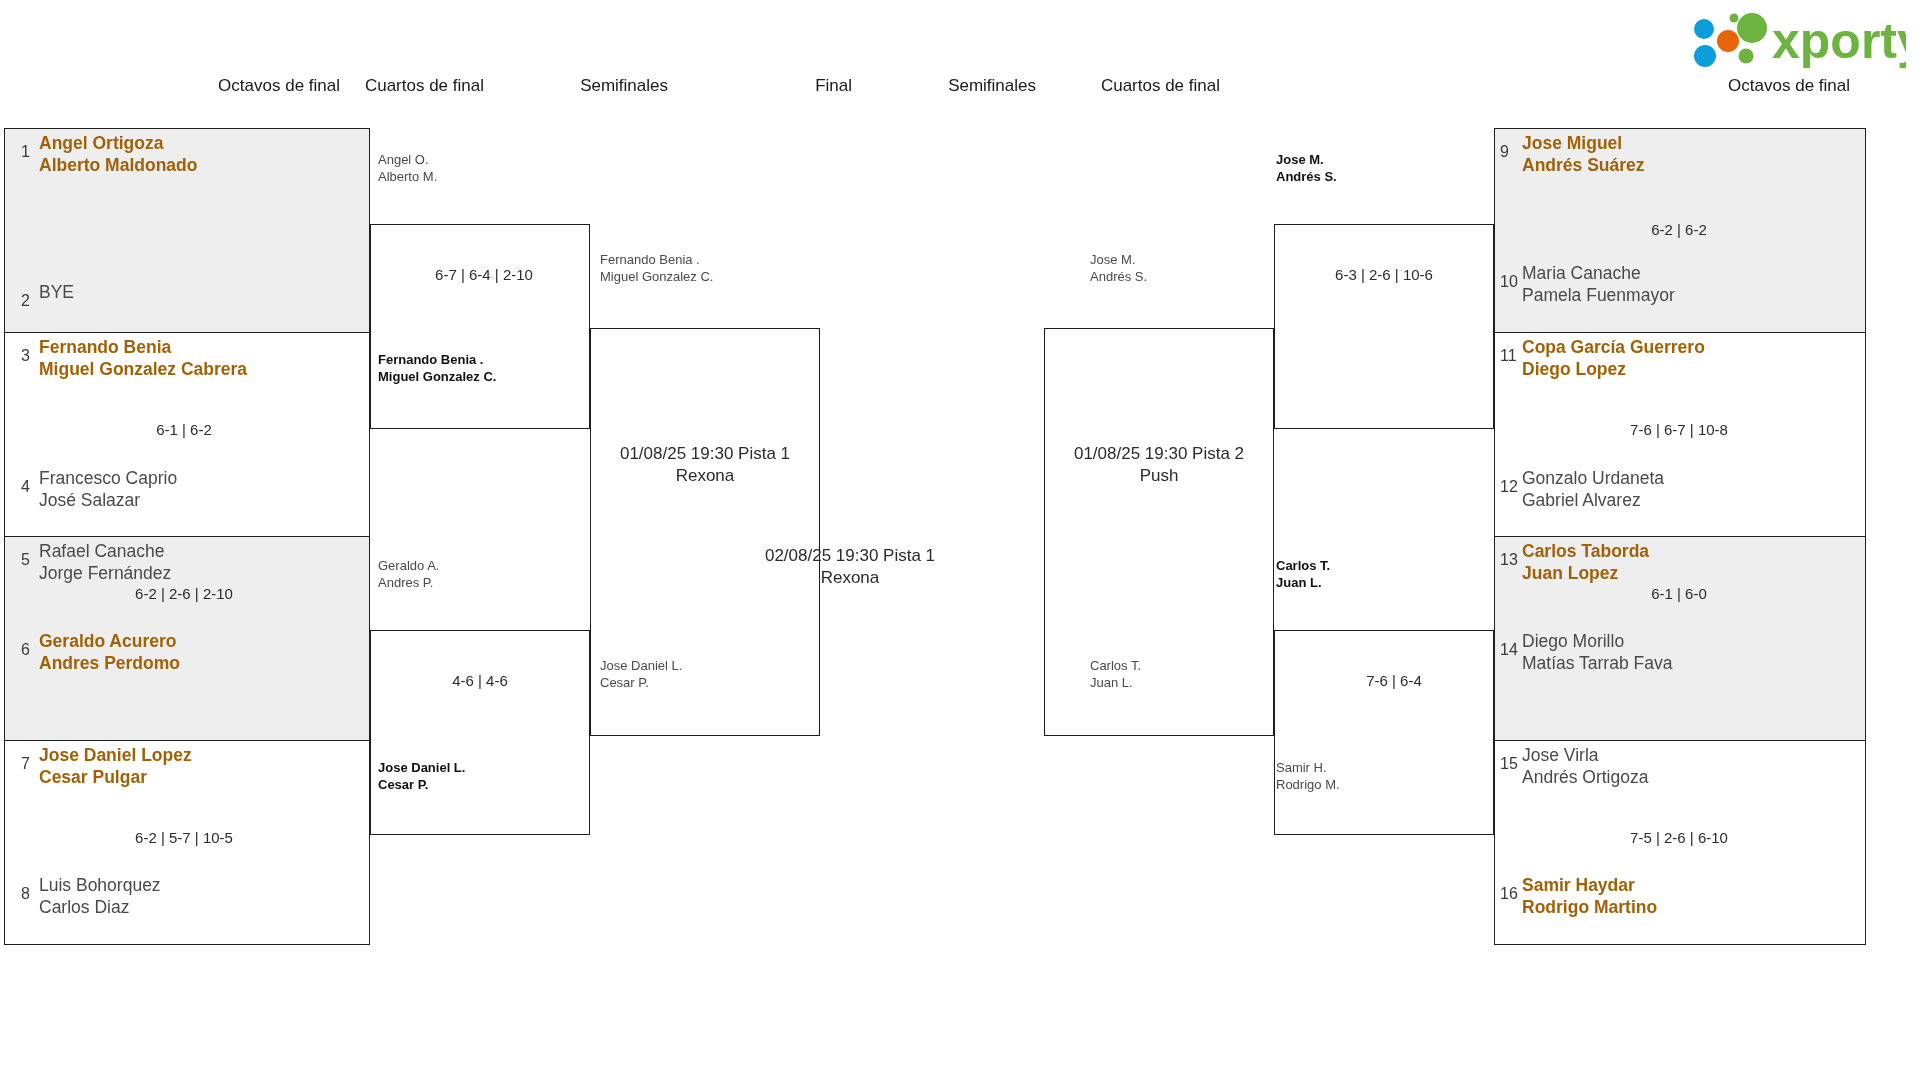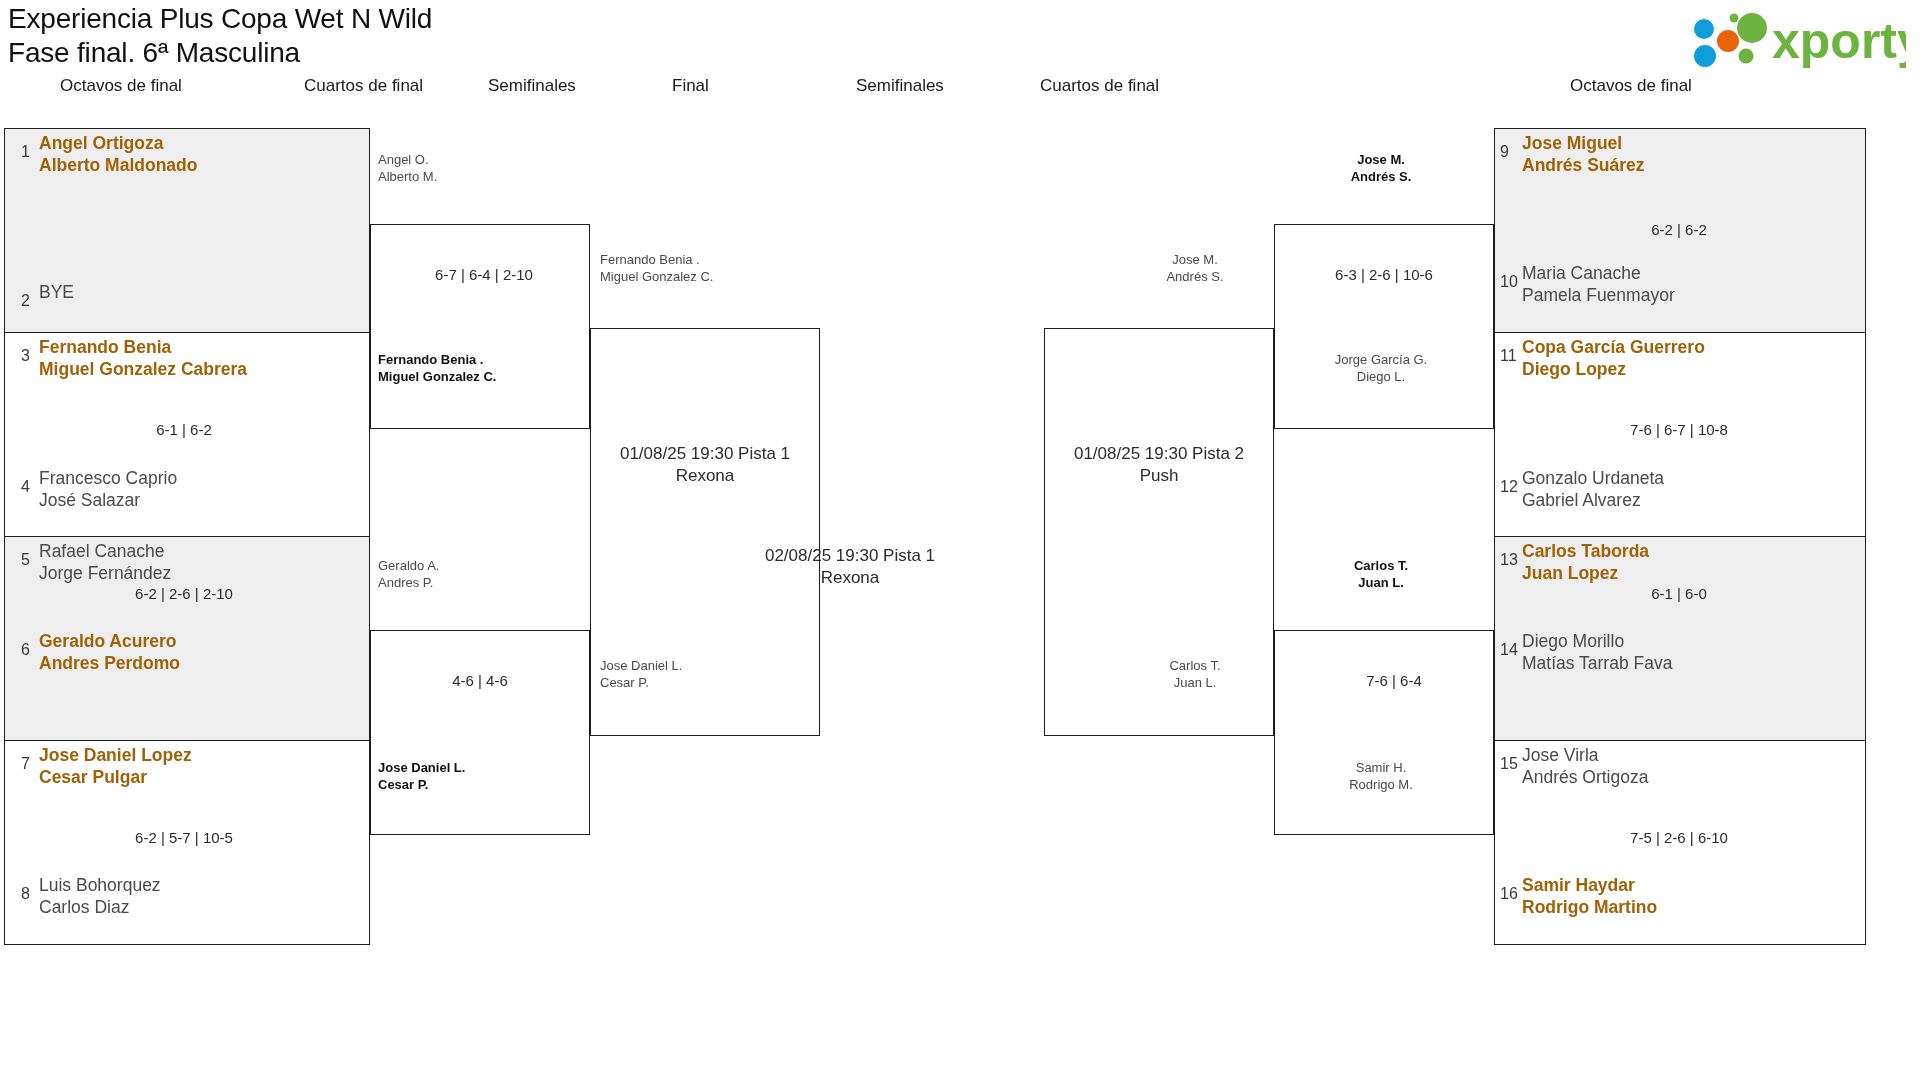--- a/index.html
+++ b/index.html
@@ -15,21 +15,21 @@
   
   .title-block { position: absolute; left: 8px; top: 2px; }
   .title-line { font-size: 28px; font-weight: 400; color: #111; line-height: 1.23; letter-spacing: -0.2px; }
 
   .logo { position: absolute; right: 14px; top: 8px; width: 216px; height: 62px; }
   .logo svg { display: block; }
 
   
   .round-hdr {
     position: absolute; top: 76px; font-size: 17px; color: #1a1a1a;
-    text-align: left; white-space: nowrap;
+    text-align: right; white-space: nowrap;
   }
 
   
   .box { position: absolute; border: 1.6px solid #1d1d1d; }
   .box.shaded { background: #eeeeee; }
   .box.plain  { background: #ffffff; }
 
   
   .seed-row { position: absolute; display: flex; align-items: flex-start; }
   .seed-num {
@@ -44,41 +44,37 @@
   
   .seed-row.rt { flex-direction: row-reverse; }
   .seed-row.rt .seed-num { text-align: left; }
   .seed-row.rt .seed-names { padding-left: 0; padding-right: 9px; text-align: left; }
 
   
   .pair { position: absolute; line-height: 1.28; }
   .pair .nm { font-size: 13px; white-space: nowrap; }
   .pair.win .nm { font-weight: 700; color: #111111; }
   .pair.los .nm { font-weight: 400; color: #4a4a4a; }
-  .pair.ralign { text-align: center; }
+  .pair.ralign { text-align: left; }
 
   
   .score {
     position: absolute; font-size: 15px; color: #2b2b2b;
     text-align: center; white-space: nowrap; line-height: 1.3;
   }
   .sched {
     position: absolute; font-size: 17px; color: #2b2b2b;
     text-align: center; line-height: 1.3;
   }
 </style>
 </head>
 <body>
 
 <div id="stage">
 
-  <div class="title-block">
-    <div class="title-line">Experiencia Plus Copa Wet N Wild</div>
-    <div class="title-line">Fase final. 6ª Masculina</div>
-  </div>
 
   <div class="logo">
     <svg width="216" height="62" viewBox="0 0 216 62" xmlns="http://www.w3.org/2000/svg">
       <circle cx="14" cy="21" r="10" fill="#0d9ddb"></circle>
       <circle cx="15" cy="48" r="11" fill="#0d9ddb"></circle>
       <circle cx="38" cy="33" r="11" fill="#e8630a"></circle>
       <circle cx="44" cy="10" r="4.5" fill="#6cb33f"></circle>
       <circle cx="62" cy="20" r="15" fill="#6cb33f"></circle>
       <circle cx="56" cy="48" r="7.5" fill="#6cb33f"></circle>
       <text x="82" y="50" font-family="Liberation Sans, sans-serif" font-size="50" font-weight="700" fill="#6cb33f">xporty</text>
@@ -214,24 +210,20 @@
     <div class="nm">Carlos T.</div>
     <div class="nm">Juan L.</div>
   </div>
 
   <div class="pair win ralign" style="left:1276px; top:152px; width:210px;">
     <div class="nm">Jose M.</div>
     <div class="nm">Andrés S.</div>
   </div>
   <div class="box plain" style="left:1274px; top:224px; width:220px; height:205px;"></div>
   <div class="score" style="left:1276px; top:265px; width:216px;">6-3 | 2-6 | 10-6</div>
-  <div class="pair los ralign" style="left:1276px; top:352px; width:210px;">
-    <div class="nm">Jorge García G.</div>
-    <div class="nm">Diego L.</div>
-  </div>
 
   <div class="pair win ralign" style="left:1276px; top:558px; width:210px;">
     <div class="nm">Carlos T.</div>
     <div class="nm">Juan L.</div>
   </div>
   <div class="box plain" style="left:1274px; top:630px; width:220px; height:205px;"></div>
   <div class="score" style="left:1276px; top:671px; width:188px;padding-left:48px;">7-6 | 6-4</div>
   <div class="pair los ralign" style="left:1276px; top:760px; width:210px;">
     <div class="nm">Samir H.</div>
     <div class="nm">Rodrigo M.</div>

